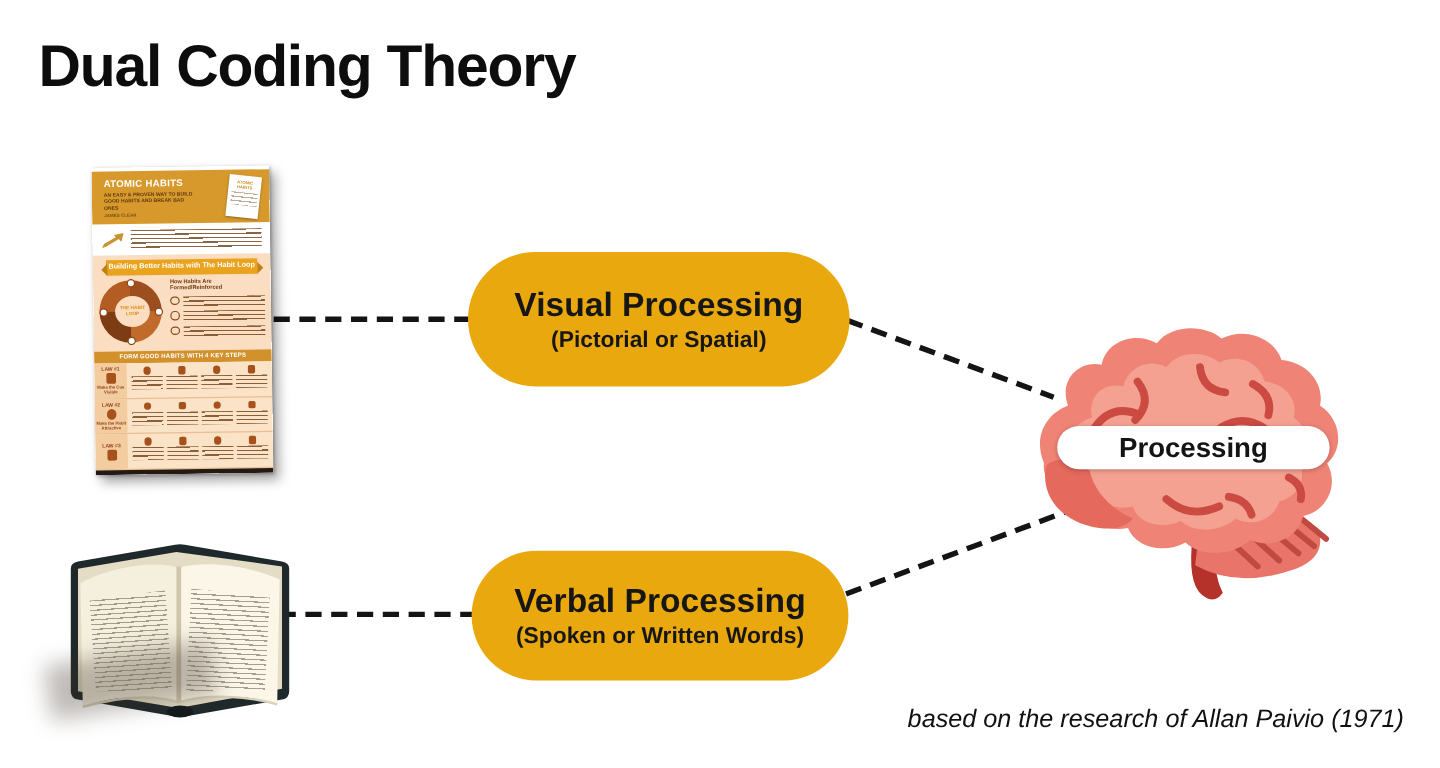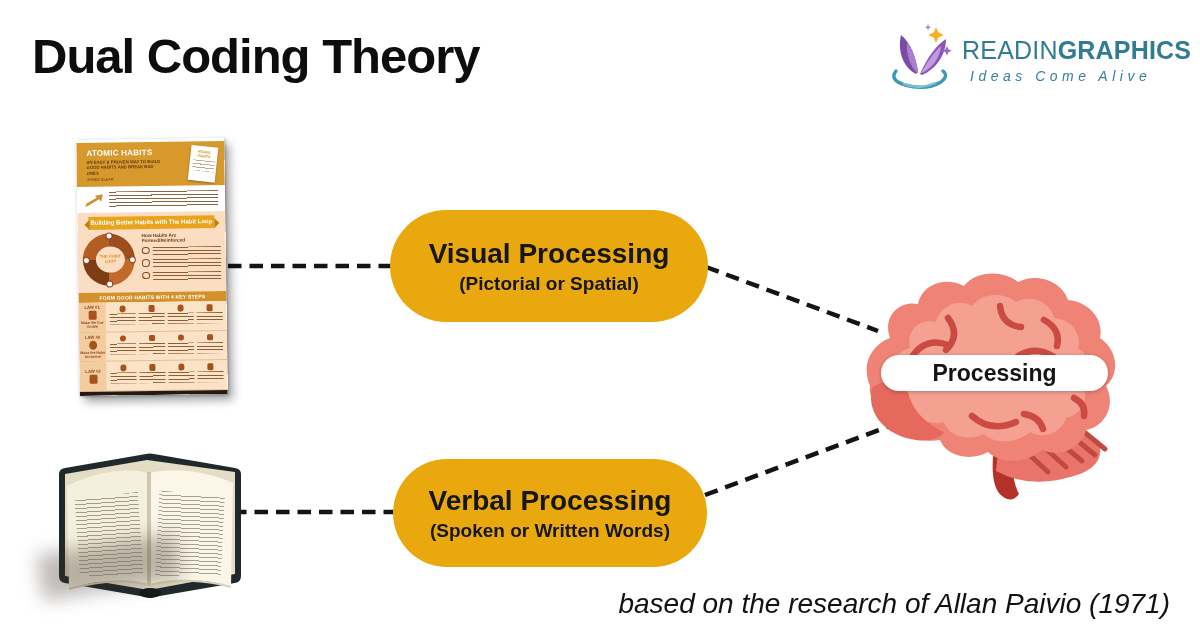--- a/index.html
+++ b/index.html
@@ -29,21 +29,21 @@
 
   
   .knowledge { position:absolute; left:881px; top:355px; width:227px; height:36px; background:#ffffff;
     border-radius:18px; display:flex; align-items:center; justify-content:center; z-index:4;
     box-shadow:0 1px 4px rgba(0,0,0,.25); font-size:23px; font-weight:800; color:#141414; }
 
   
   .brain-wrap { position:absolute; left:852px; top:268px; width:276px; height:240px; z-index:2; }
 
   
-  .caption { position:absolute; right:30px; top:588px; font-size:28px; font-style:italic; color:#111; z-index:3; }
+  .caption { position:absolute; right:30px; top:588px; font-size:21px; font-style:italic; color:#111; z-index:3; }
 
   
   .thumb-outer { position:absolute; left:78px; top:139px; width:148px; height:256px; z-index:2;
     transform:rotate(-0.8deg); box-shadow:5px 6px 10px rgba(0,0,0,.35), 1px 1px 3px rgba(0,0,0,.3); }
   .thumb { width:296px; height:512px; zoom:0.5; background:#ffffff; display:flex; flex-direction:column; overflow:hidden; }
   .t-topstrip { height:6px; background:#fff; }
   .t-header { height:88px; background:#D7992C; position:relative; padding:12px 14px 6px 20px; }
   .t-title { font-size:16px; font-weight:800; color:#fff; letter-spacing:.5px; }
   .t-sub { font-size:8.5px; font-weight:700; color:#5E3A10; width:158px; line-height:1.3; margin-top:3px; }
   .t-author { font-size:7.5px; font-weight:700; color:#7A5017; margin-top:3px; }
@@ -109,37 +109,20 @@
     <g stroke="#141414" stroke-width="4.5" stroke-dasharray="13.5 8" fill="none">
       <line x1="228" y1="266" x2="392" y2="266"></line>
       <line x1="706" y1="267" x2="878" y2="331"></line>
       <line x1="233" y1="512" x2="395" y2="512"></line>
       <line x1="705" y1="495" x2="903" y2="421"></line>
     </g>
   </svg>
 
   <div class="page-title">Dual Coding Theory</div>
 
-  <div class="logo">
-    <svg width="70" height="72" viewBox="0 0 70 72">
-      <path d="M12 49 q-7 9 9 14 q21 6 36 -3 q8 -6 2 -11" fill="none" stroke="#3E97B3" stroke-width="3.4" stroke-linecap="round"></path>
-      <path d="M20 62 q15 6 31 -1" fill="none" stroke="#7FC0D4" stroke-width="2.4" stroke-linecap="round"></path>
-      <path d="M32 52 C20 46 13 30 17 13 C27 21 32 36 34 50 Z" fill="#7C4BA8"></path>
-      <path d="M33 51 C26 44 22 32 23 20 C29 28 33 40 34 50 Z" fill="#A97FD0"></path>
-      <path d="M36 52 C42 38 52 23 62 17 C62 33 52 47 38 53 Z" fill="#8A55B5"></path>
-      <path d="M37 51 C43 40 50 30 57 24 C56 36 48 46 38 51 Z" fill="#C19ADF"></path>
-      <path d="M52 5 L54.4 10.6 L60 13 L54.4 15.4 L52 21 L49.6 15.4 L44 13 L49.6 10.6 Z" fill="#F3B229"></path>
-      <path d="M63 24 l1.5 3.2 3.2 1.5 -3.2 1.5 -1.5 3.2 -1.5 -3.2 -3.2 -1.5 3.2 -1.5 Z" fill="#9B6CC4"></path>
-      <path d="M44 2 l1 2.2 2.2 1 -2.2 1 -1 2.2 -1 -2.2 -2.2 -1 2.2 -1 Z" fill="#B58BD6"></path>
-    </svg>
-    <div class="logo-text">
-      <div class="brand-line"><span>READIN</span><span class="bold">GRAPHICS</span></div>
-      <div class="tagline">Ideas Come Alive</div>
-    </div>
-  </div>
 
   <div class="thumb-outer">
     <div class="thumb">
       <div class="t-topstrip"></div>
       <div class="t-header">
         <div class="t-title">ATOMIC HABITS</div>
         <div class="t-sub">AN EASY &amp; PROVEN WAY TO BUILD GOOD HABITS AND BREAK BAD ONES</div>
         <div class="t-author">JAMES CLEAR</div>
         <div class="t-cover">
           <div class="t-cover-title">ATOMIC HABITS</div>

